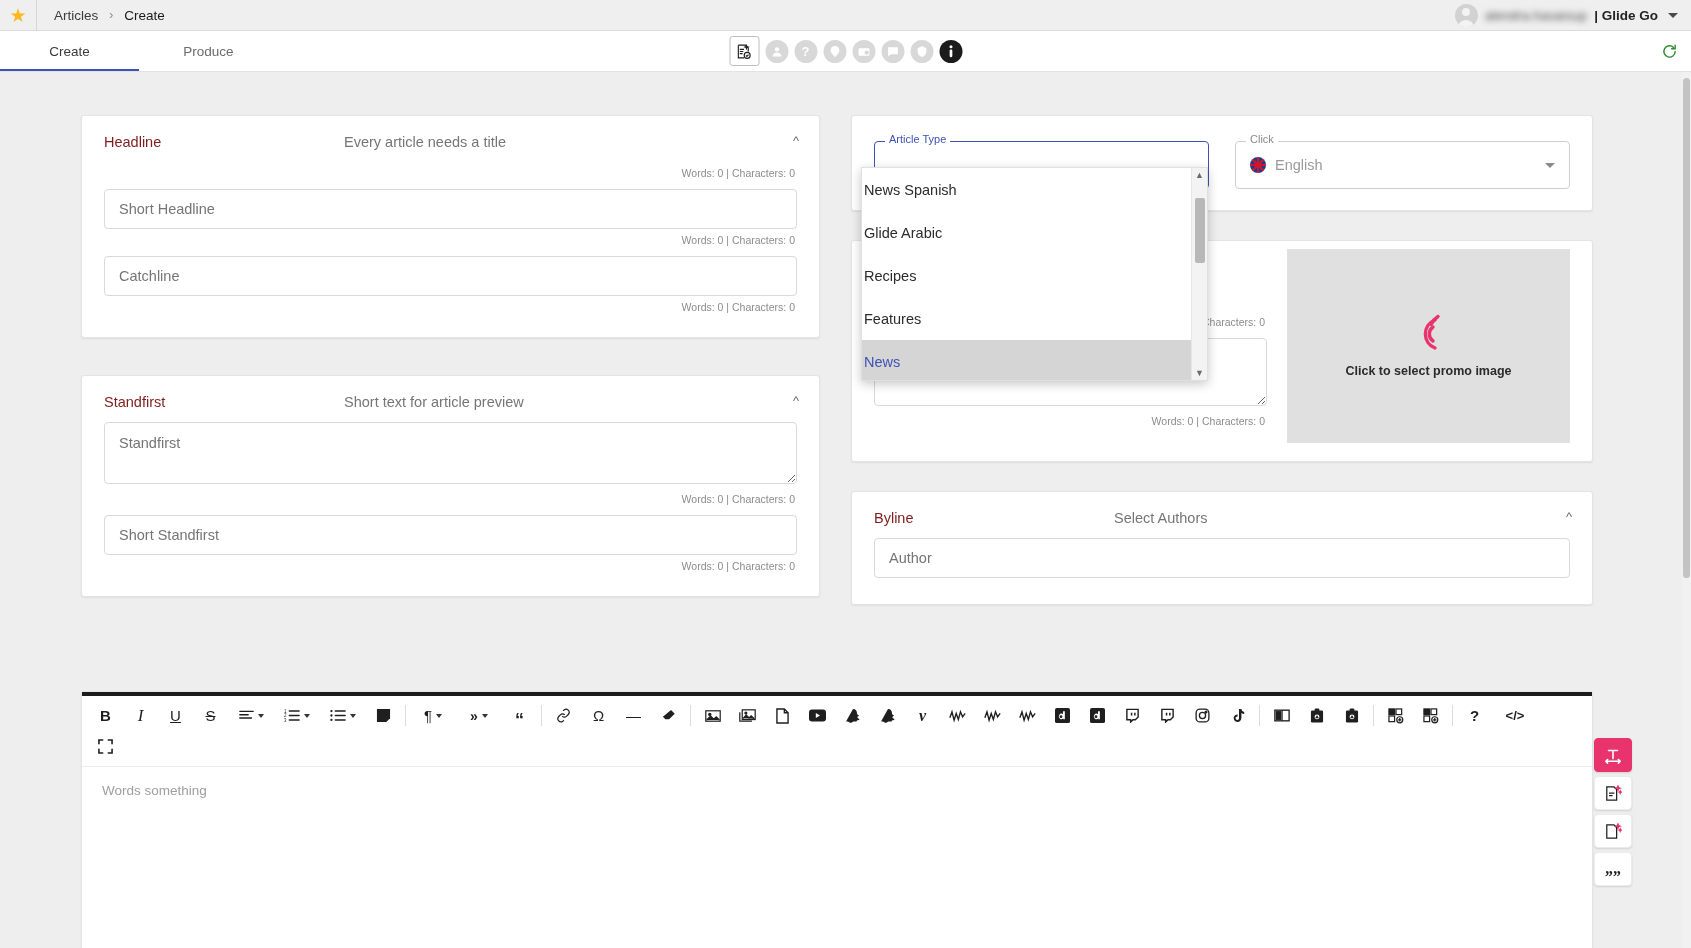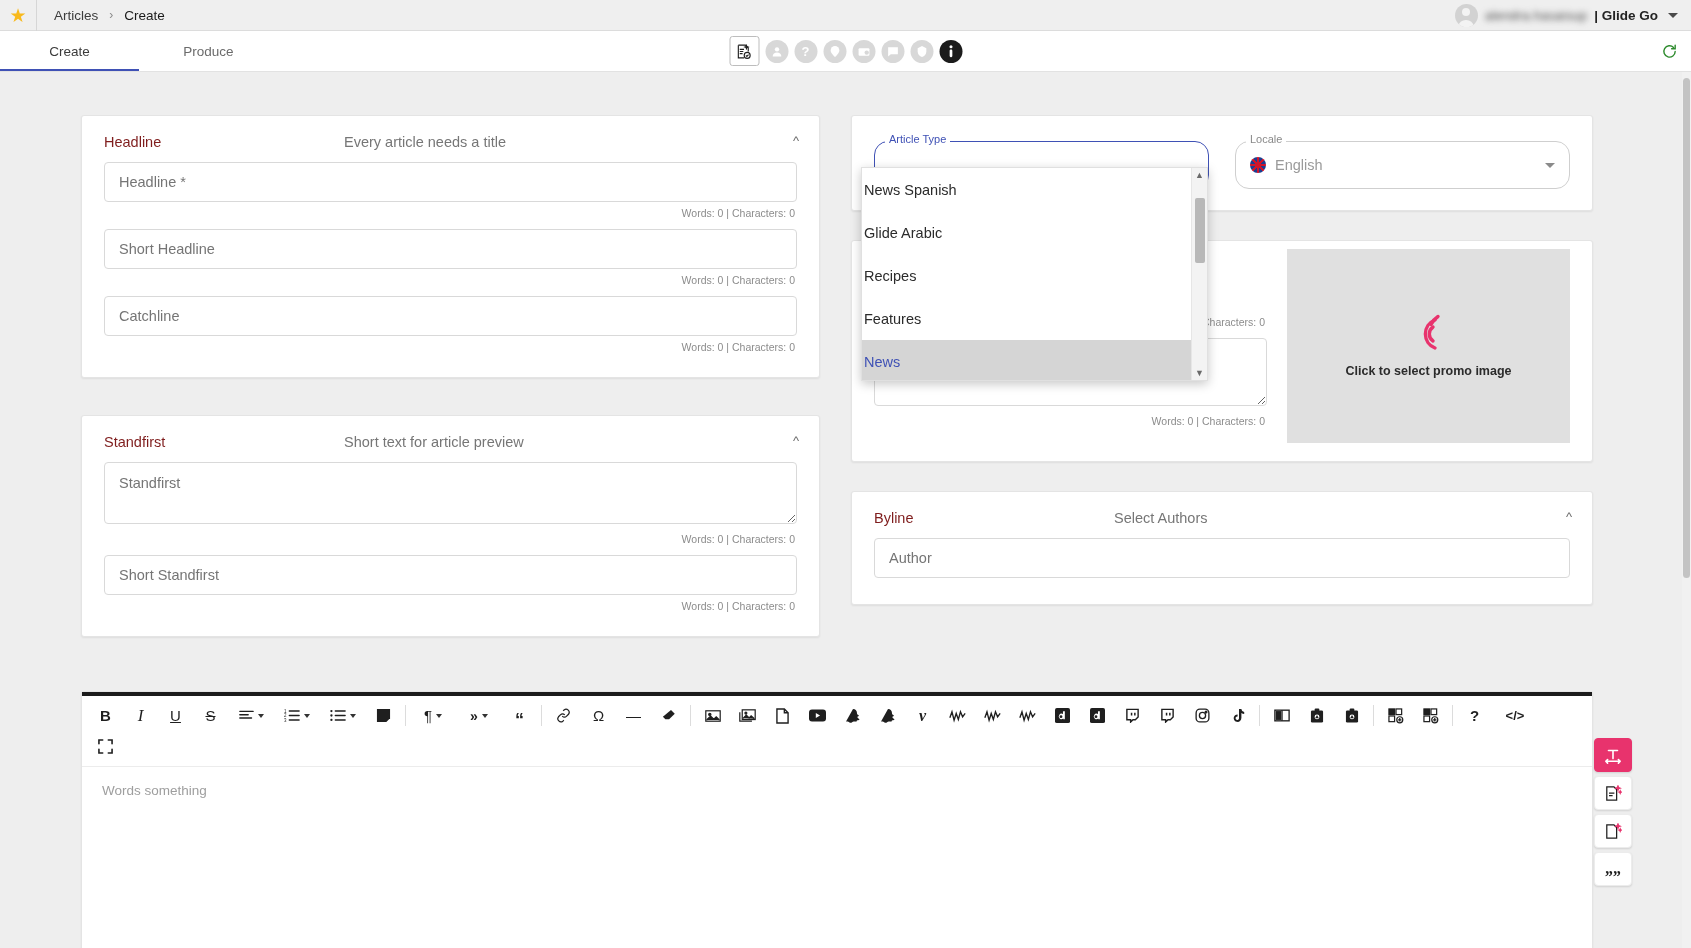--- a/index.html
+++ b/index.html
@@ -121,21 +121,21 @@
     width:100%; border:1px solid #d9d9d9; border-radius:4px;
     padding:11px 14px; font-size:14.5px; color:#7d7d7d;
     font-family:"Liberation Sans", sans-serif; background:#fff;
   }
   .field.tall { height:62px; padding-top:12px; }
   .counter { text-align:right; font-size:10.5px; color:#8c8c8c; padding:5px 2px 10px 0; }
 
   
   .outlined { position:relative; margin-top:4px; }
   .outlined-box {
-    border:1px solid #cfcfcf; border-radius:14px; height:48px;
+    border:1px solid #cfcfcf; border-radius:4px; height:48px;
     display:flex; align-items:center; padding:0 14px;justify-content:flex-end;
   }
   .outlined.focused .outlined-box { border:1.5px solid #3f51b5; }
   .outlined-label {
     position:absolute; top:-7px; left:11px; background:#fff; padding:0 4px;
     font-size:11px; color:#8a8a8a; line-height:1;
   }
   .outlined.focused .outlined-label { color:#3f51b5; }
   .outlined-value { font-size:14.5px; color:#9a9a9a; }
   .sel-caret{
@@ -310,21 +310,20 @@
 
   <div class="col-left">
 
     <div class="card">
       <div class="card-head">
         <div class="card-title">Headline</div>
         <div class="card-sub">Every article needs a title</div>
         <div class="chev">^</div>
       </div>
       <div class="card-body">
-        <input class="field" placeholder="Headline *" style="">
         <div class="counter">Words: 0 | Characters: 0</div>
         <input class="field" placeholder="Short Headline" style="">
         <div class="counter">Words: 0 | Characters: 0</div>
         <input class="field" placeholder="Catchline" style="">
         <div class="counter">Words: 0 | Characters: 0</div>
       </div>
     </div>
 
     <div class="card">
       <div class="card-head">
@@ -348,21 +347,21 @@
         <div style="flex:1; position:relative;">
           <div class="outlined focused">
             <div class="outlined-label">Article Type</div>
             <div class="outlined-box">
               <span class="outlined-value"></span>
             </div>
           </div>
         </div>
         <div style="flex:1;">
           <div class="outlined">
-            <div class="outlined-label">Locale</div>
+            <div class="outlined-label">Click</div>
             <div class="outlined-box">
               <span class="flag"></span>
               <span class="outlined-value">English</span>
               <span class="sel-caret"></span>
             </div>
           </div>
         </div>
       </div>
     </div>
 

